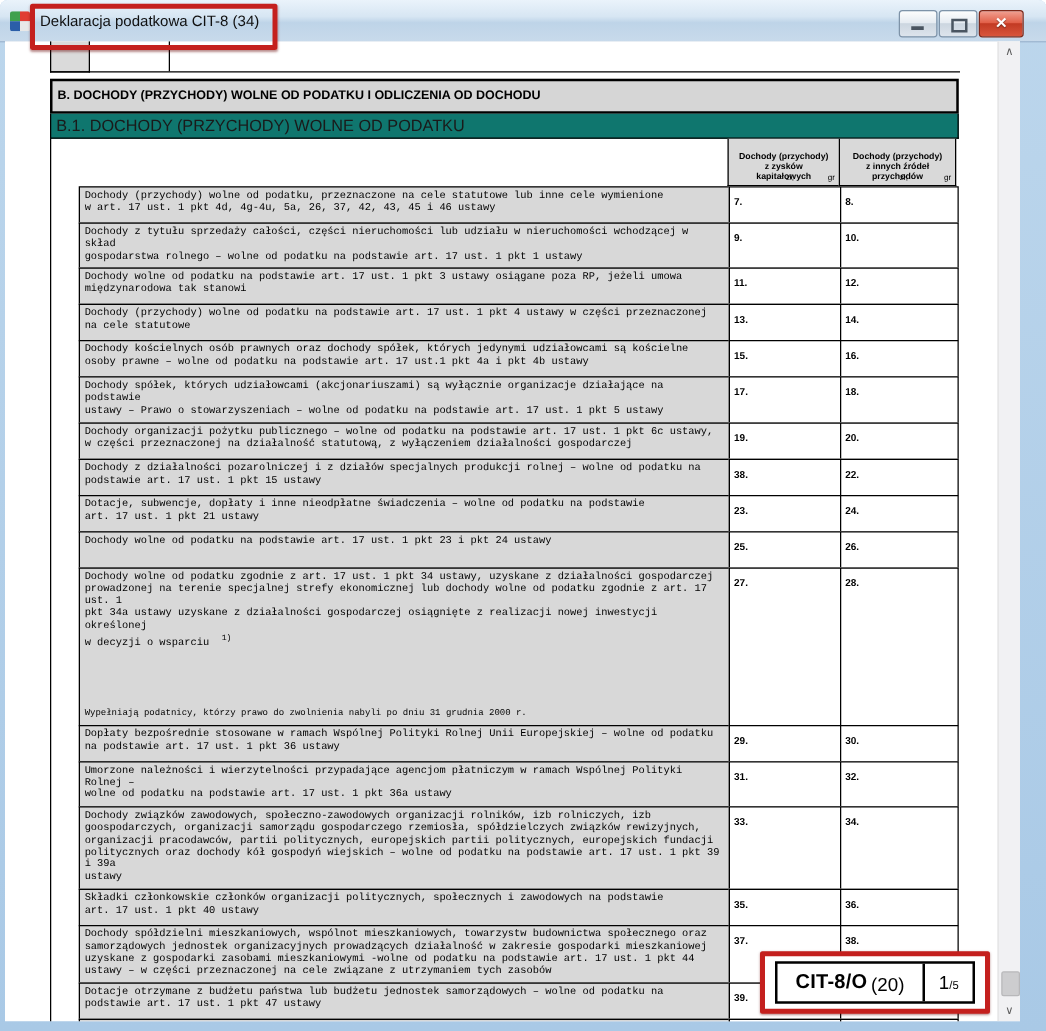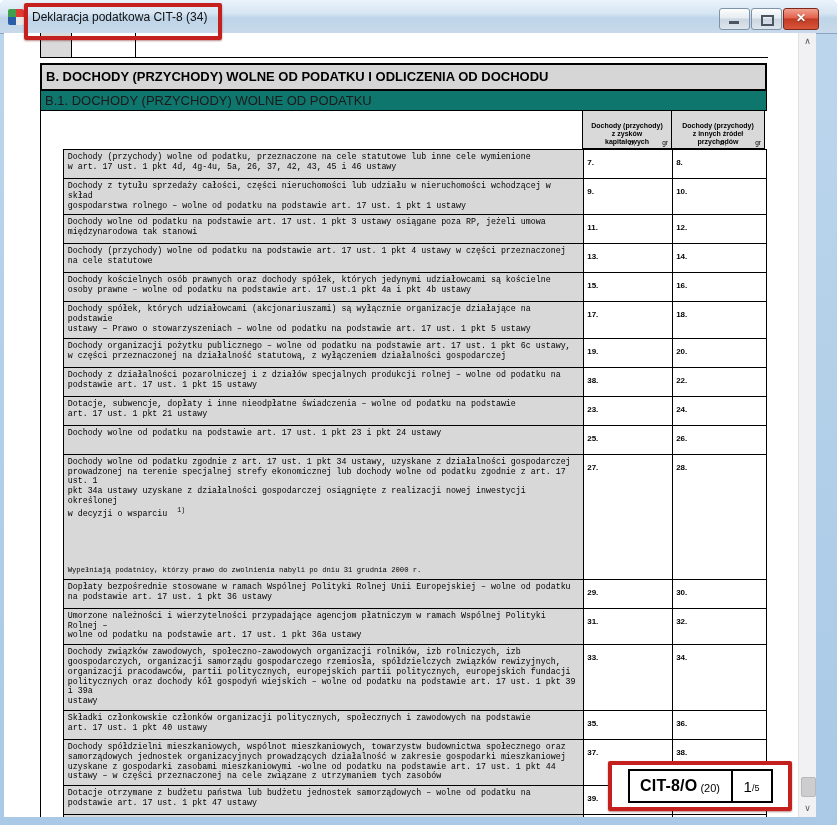--- a/index.html
+++ b/index.html
@@ -26,21 +26,21 @@
   .scrollbar{position:absolute;right:0;top:0;width:17px;height:784px;background:#f1f1f3;border-left:1px solid #e2e2e4;}
   .sb-btn{position:absolute;left:0;width:17px;height:17px;color:#5a5a5a;font-size:9px;text-align:center;line-height:17px;cursor:pointer;}
   .sb-up{top:0;} .sb-down{bottom:0;}
   .sb-thumb{position:absolute;left:2px;bottom:20px;width:13px;height:18px;background:#cdcdcf;border:1px solid #b8b8ba;border-radius:2px;cursor:pointer;}
   
   .rem-cell{position:absolute;left:36px;top:0;width:30px;height:24px;background:#dadada;border:1px solid #000;border-top:none;}
   .rem-vline{position:absolute;left:131px;top:0;width:1px;height:24px;background:#000;}
   .rem-hline{position:absolute;left:36px;top:24px;width:728px;height:1px;background:#000;}
   
   .form{position:absolute;left:36px;top:30px;width:727px;}
-  .hdrB{border:2px solid #000;background:#d6d6d6;font-size:13px;font-weight:bold;color:#000;
+  .hdrB{border:2px solid #000;background:#d6d6d6;font-size:10px;font-weight:bold;color:#000;
     height:24px;line-height:24px;padding-left:4px;white-space:nowrap;}
   .hdrB1{border:1px solid #000;border-top:none;background:#0f766e;font-size:13px;color:#1a1a1a;
     height:19px;line-height:19px;padding-left:4px;white-space:nowrap;}
   .tableWrap{border-left:1px solid #000;border-bottom:1px solid #000;}
   .colHeaderRow{display:flex;height:38px;}
   .colSpacer{width:541px;}
   .colHead{border-left:1px solid #000;border-bottom:1px solid #000;background:#d9d9d9;position:relative;
     font-size:7px;font-weight:bold;line-height:8px;text-align:center;padding-top:3px;box-sizing:border-box;white-space:pre-line;}
   .ch1{width:89px;} .ch2{width:94px;border-right:1px solid #000;}
   .unit-zl{position:absolute;bottom:1px;left:52%;font-size:6.5px;font-weight:normal;}
@@ -53,23 +53,23 @@
   .desc .txt{white-space:pre-line;}
   .fnmark{font-size:6.5px;vertical-align:super;margin-left:10px;}
   .note{font-size:7.2px;line-height:8.5px;margin-top:48px;}
   .val{width:86px;border:1px solid #000;margin-left:-1px;background:#fff;padding:1px 0 0 3px;}
   .v2{width:91px;}
   .fieldno{font-size:8px;font-weight:bold;}
   
   .footer-annot{position:absolute;left:604px;top:728px;width:184px;height:50px;border:4px solid #c4201e;border-radius:2px;
     box-shadow:0 1px 2px rgba(100,0,0,.45);box-sizing:border-box;display:flex;align-items:center;justify-content:center;background:#fff;}
   .footer-box{display:flex;border:2px solid #000;height:30px;background:#fff;}
-  .fb-code{width:101px;display:flex;align-items:center;justify-content:center;}
+  .fb-code{width:116px;display:flex;align-items:center;justify-content:center;}
   .fb-code .code{font-size:16px;font-weight:bold;letter-spacing:.2px;}
-  .fb-code .codesub{font-size:11px;margin-left:3px;margin-top:4px;}
+  .fb-code .codesub{font-size:15px;margin-left:3px;margin-top:4px;}
   .fb-page{width:38px;border-left:2px solid #000;display:flex;align-items:center;justify-content:center;}
   .fb-page .pg{font-size:15px;}
   .fb-page .pgt{font-size:9px;margin-top:4px;}
   
   .title-annot{position:absolute;left:24px;top:3px;width:198px;height:37px;border:4px solid #c4201e;border-radius:2px;
     box-shadow:0 1px 2px rgba(100,0,0,.45);box-sizing:border-box;pointer-events:none;}
 </style>
 </head>
 <body>
 

